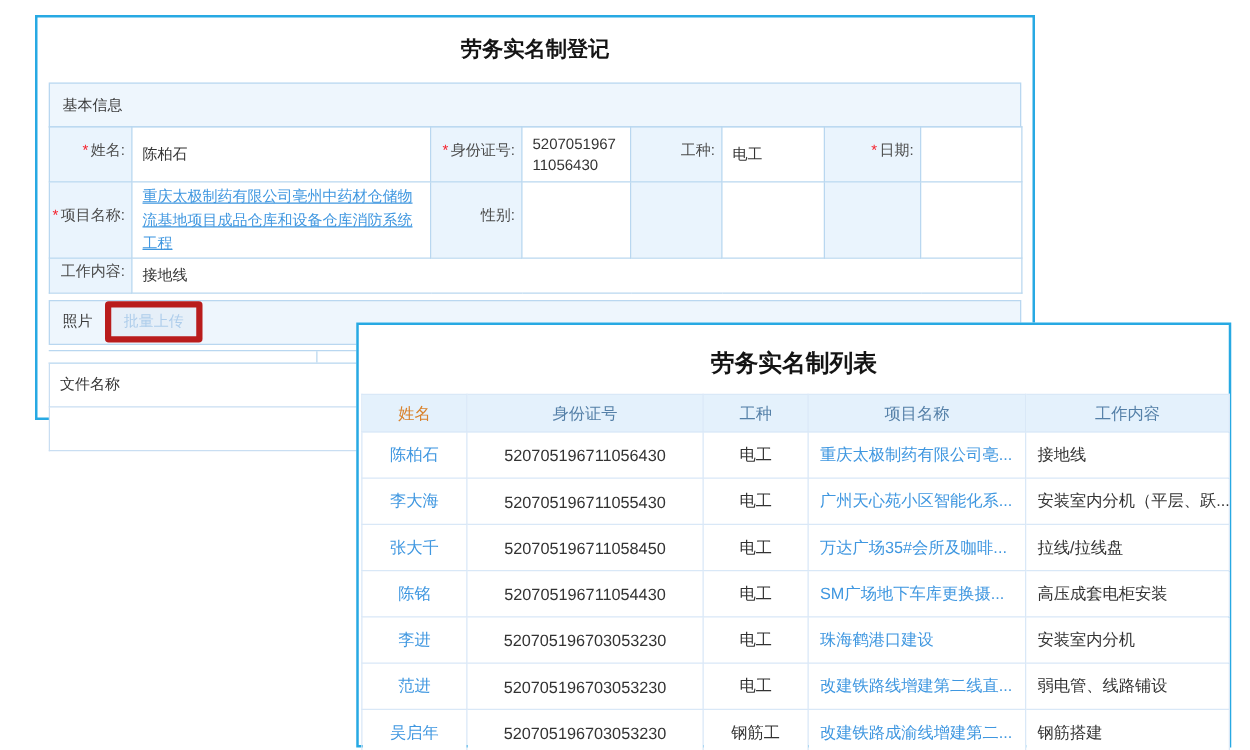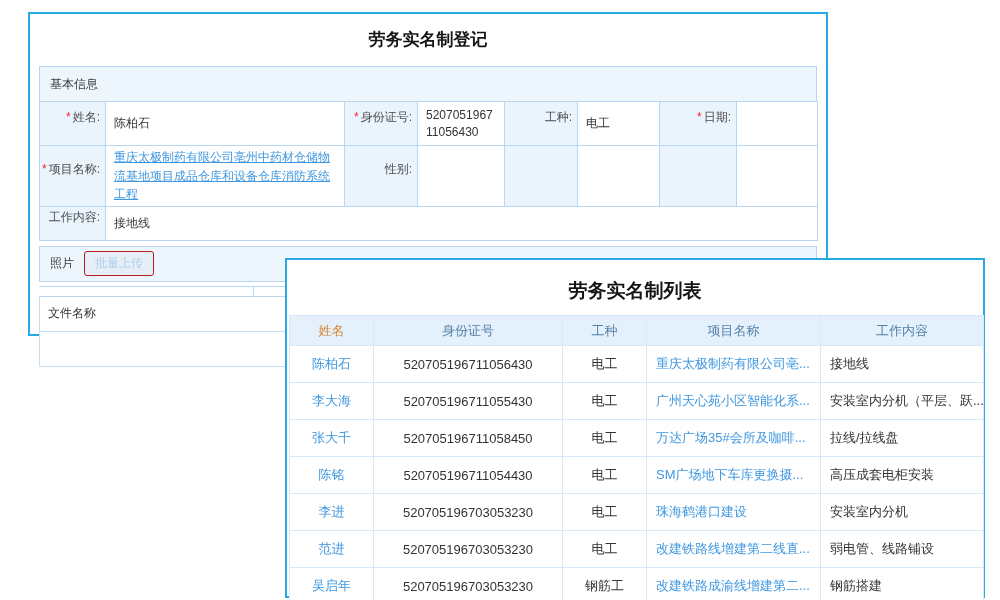--- a/index.html
+++ b/index.html
@@ -22,29 +22,29 @@
   .list-card .card-title{font-size:19px;padding:18px 0 11px 0;}
 
   .section-head{height:36px;border:1px solid var(--grid_border);background:var(--section_bg);
     display:flex;align-items:center;padding:0 10px;font-size:12px;color:#3a3a3a;gap:10px;}
 
   table{border-collapse:collapse;table-layout:fixed;width:100%;}
   .form-grid{margin-top:-1px;}
   .form-grid td{border:1px solid var(--grid_border);font-size:12px;vertical-align:middle;}
   .form-grid .r1 td,.form-grid .r2 td{height:44px;}
   .form-grid .r3 td{height:24px;}
-  .form-grid td.lbl{background:var(--label_bg);text-align:right;padding:2px 5px 14px 2px;color:#4c4c4c;}
+  .form-grid td.lbl{background:var(--label_bg);text-align:right;padding:2px 5px 8px 2px;color:#4c4c4c;}
   .form-grid td.val{background:#fff;text-align:left;padding:2px 8px;color:#333;}
   .form-grid td.val-wrap{word-break:break-all;line-height:1.35;}
   .star{color:var(--required);margin-right:2px;}
   a.proj-link,.link-text{color:var(--link);text-decoration:underline;cursor:pointer;line-height:1.55;}
 
   .photo-head{margin-top:5px;}
   .upload-btn{display:inline-block;background:var(--button_bg);color:var(--button_text);
-    border:1px solid #b91c1c;border-radius:3px;padding:3px 10px;font-size:12px;cursor:pointer;}
+    border:5px solid #b91c1c;border-radius:3px;padding:3px 10px;font-size:12px;cursor:pointer;}
 
   .grid-strip{position:relative;height:11px;margin-top:4px;border-top:1px solid var(--grid_border);
     border-bottom:1px solid var(--grid_border);background:#fff;}
   .grid-strip i{position:absolute;top:0;bottom:0;width:1px;background:var(--grid_border);}
 
   .file-table td{border:1px solid #c9def2;height:35px;font-size:12px;color:#333;padding:0 8px;background:#fff;}
   .file-table{margin-top:-1px;}
 
   .list-table th{height:30px;background:var(--header_bg);border:1px solid var(--row_border);
     font-size:13px;font-weight:normal;color:var(--header_text);cursor:pointer;margin-left:32px;}

